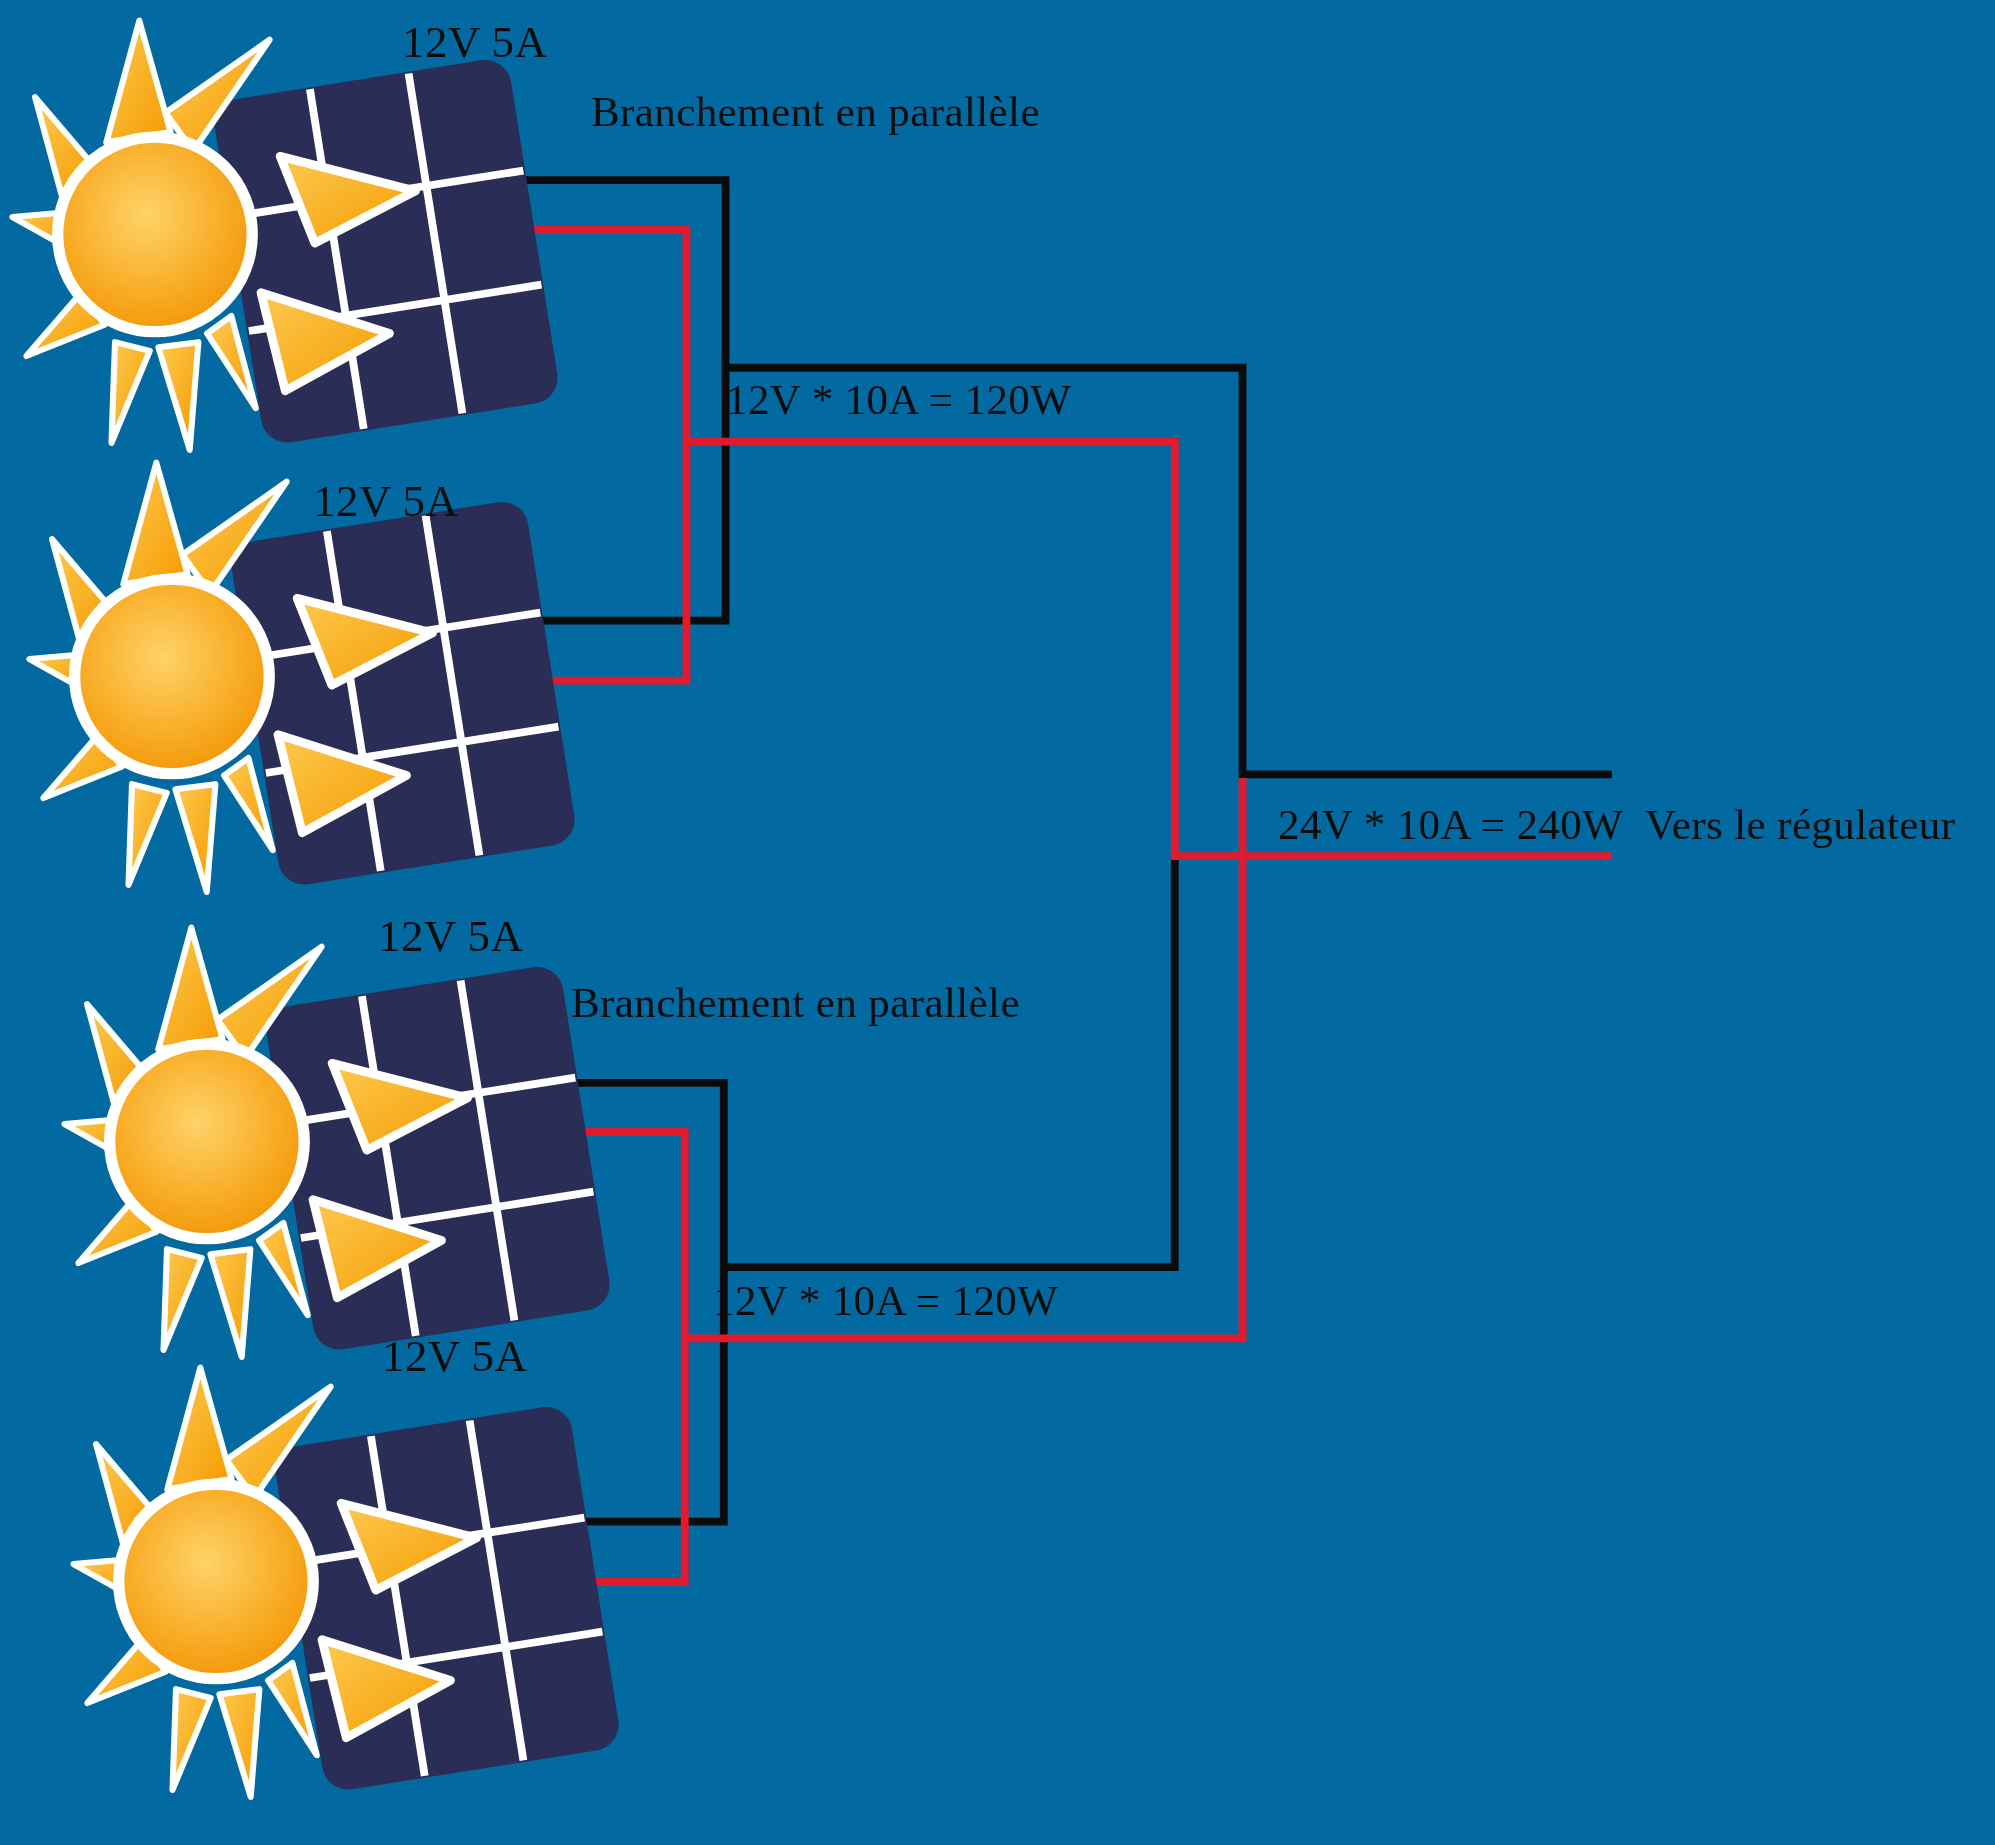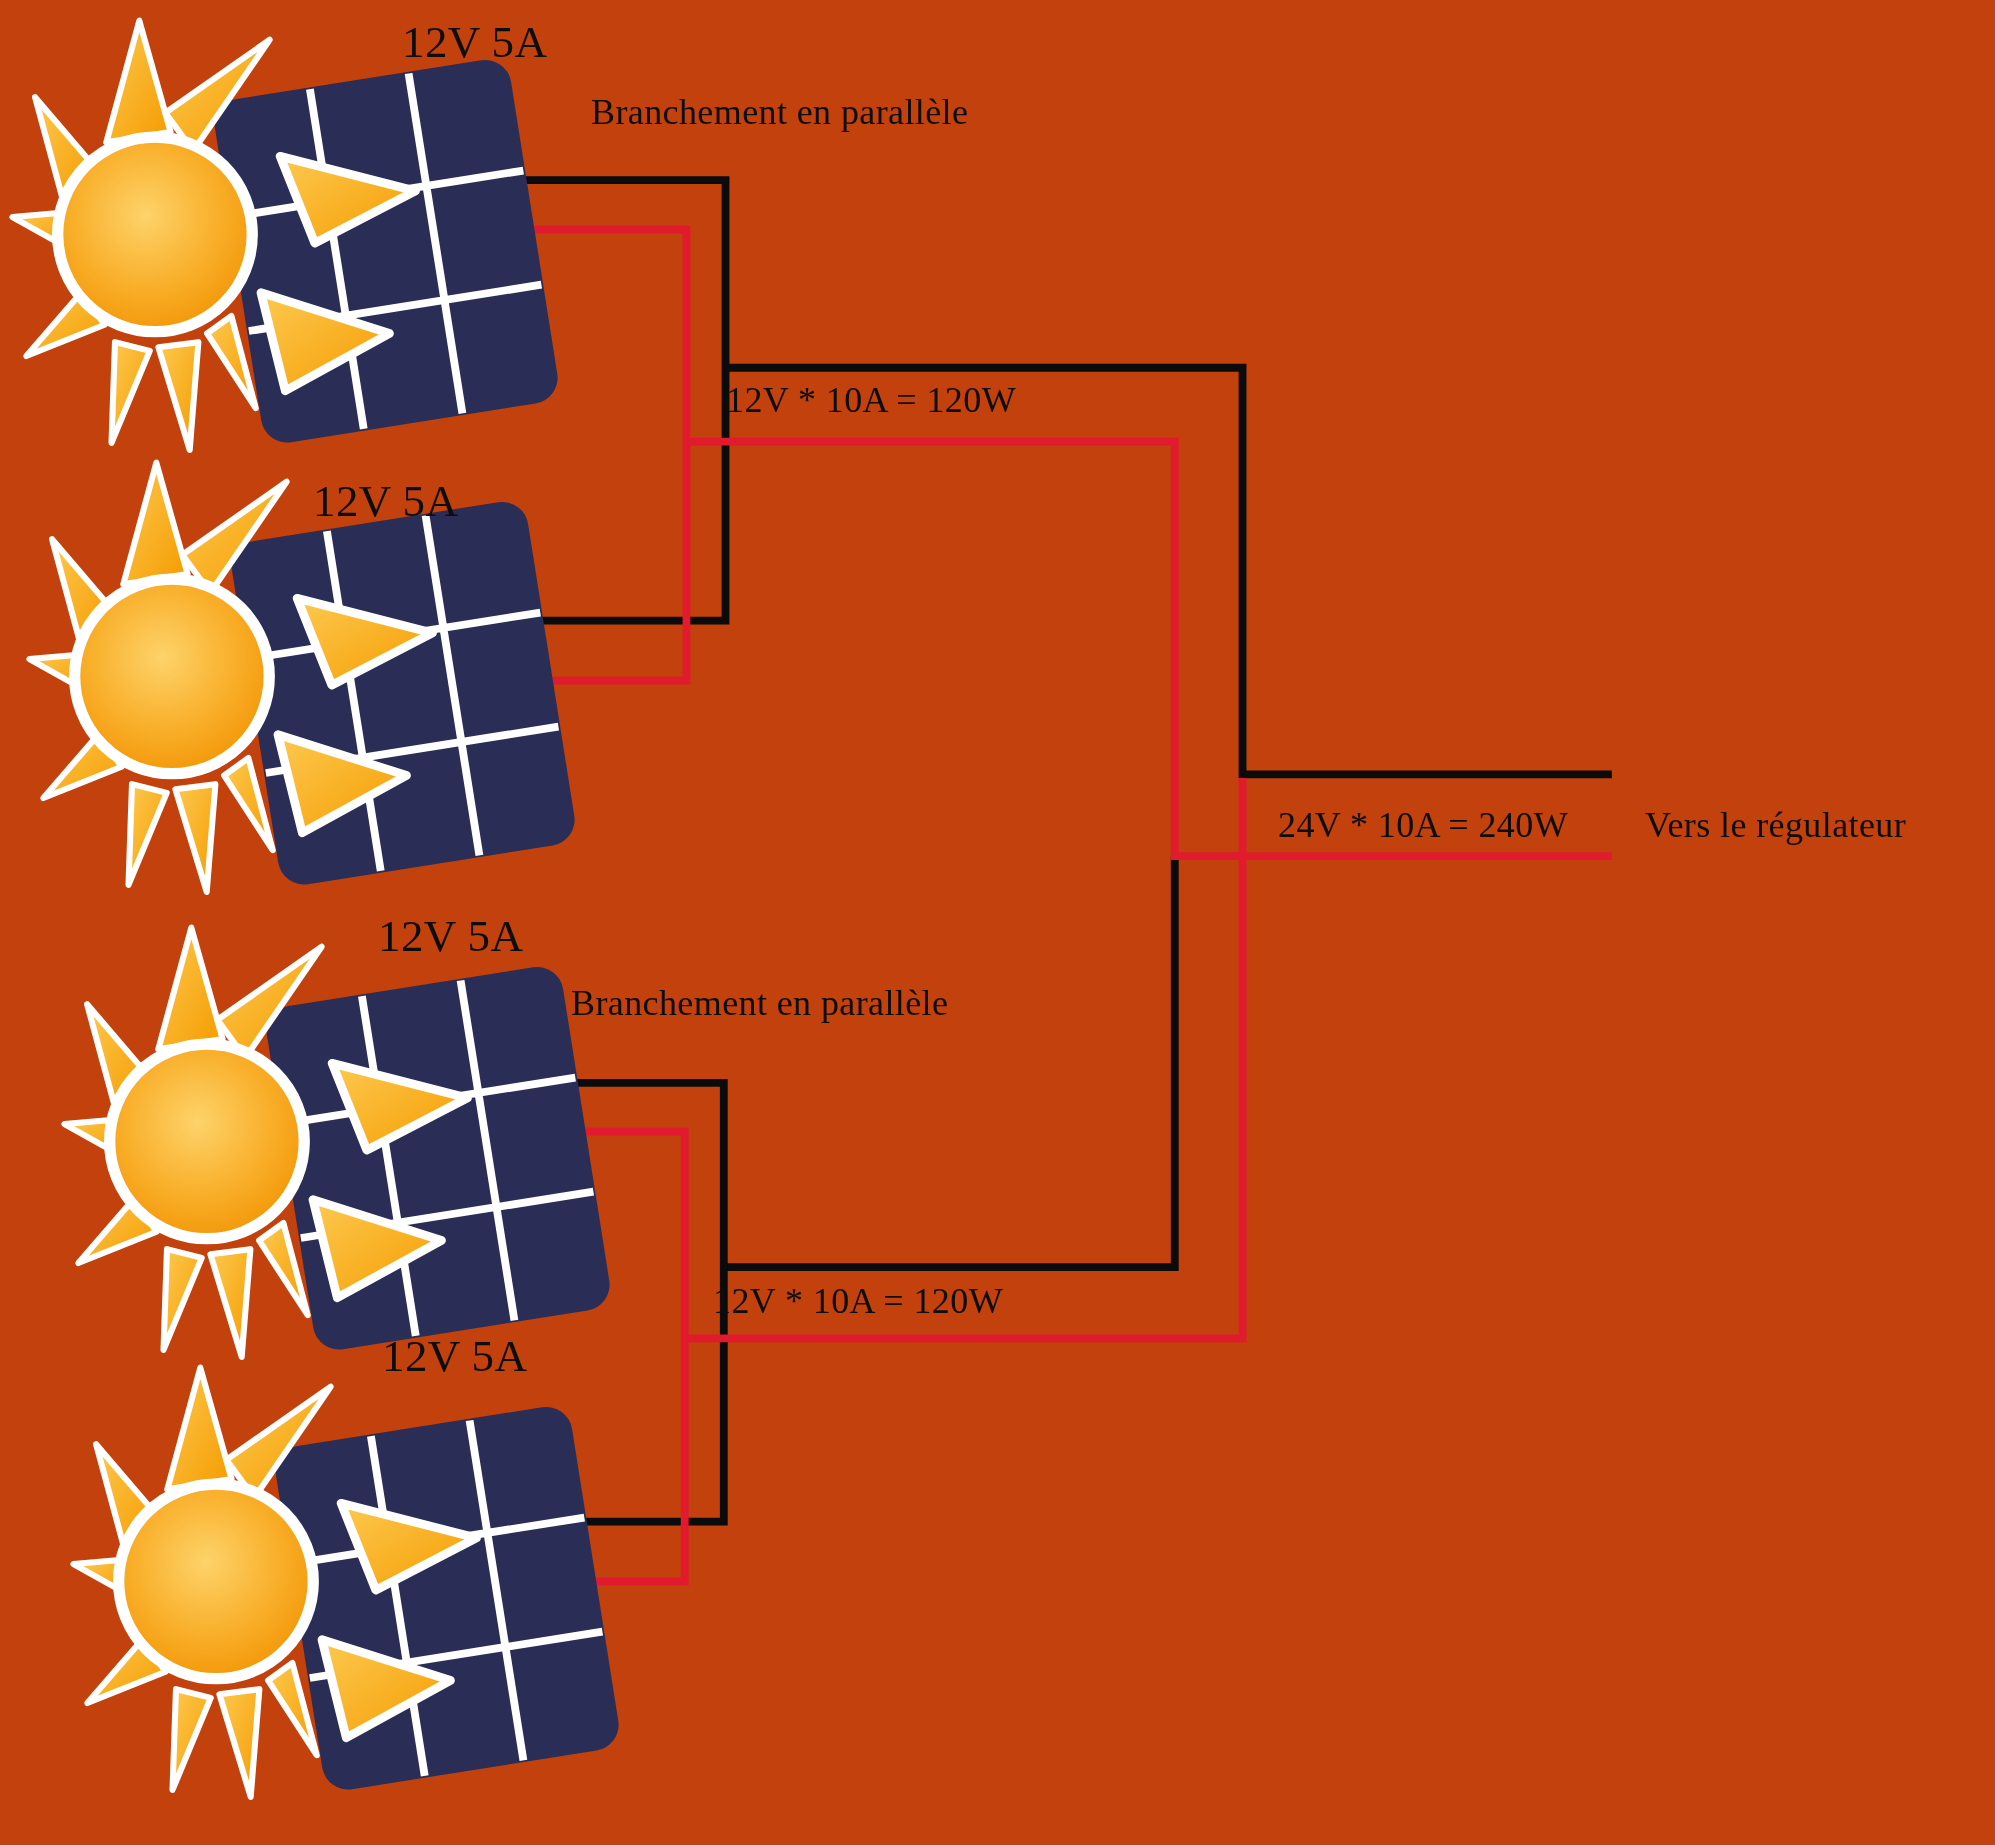--- a/index.html
+++ b/index.html
@@ -1,30 +1,30 @@
 <!DOCTYPE html>
 <html style="font-size:14px"><head>
 <meta charset="utf-8">
 <style>
   html,body{margin:0;padding:0;background:#ffffff;}
   #canvas{
     position:relative;
     width:1995px;height:1846px;
-    background:#c2410c;
+    background:#0369a1;
     overflow:hidden;
     font-family:"Liberation Serif","DejaVu Serif",serif;
     color:#111111;
   }
   svg{position:absolute;left:0;top:0;}
   .wires{width:1995px;height:1846px;}
   .panel-unit-svg{position:absolute;overflow:visible;}
   .lbl{
     position:absolute;
     white-space:nowrap;
-    font-size:36px;
+    font-size:43px;
     line-height:50px;
     color:#0d0d0d;
     letter-spacing:0.4px;
   }
   .panel-label{font-size:45px;}
 </style>
 </head>
 <body>
 
 <div id="canvas">

